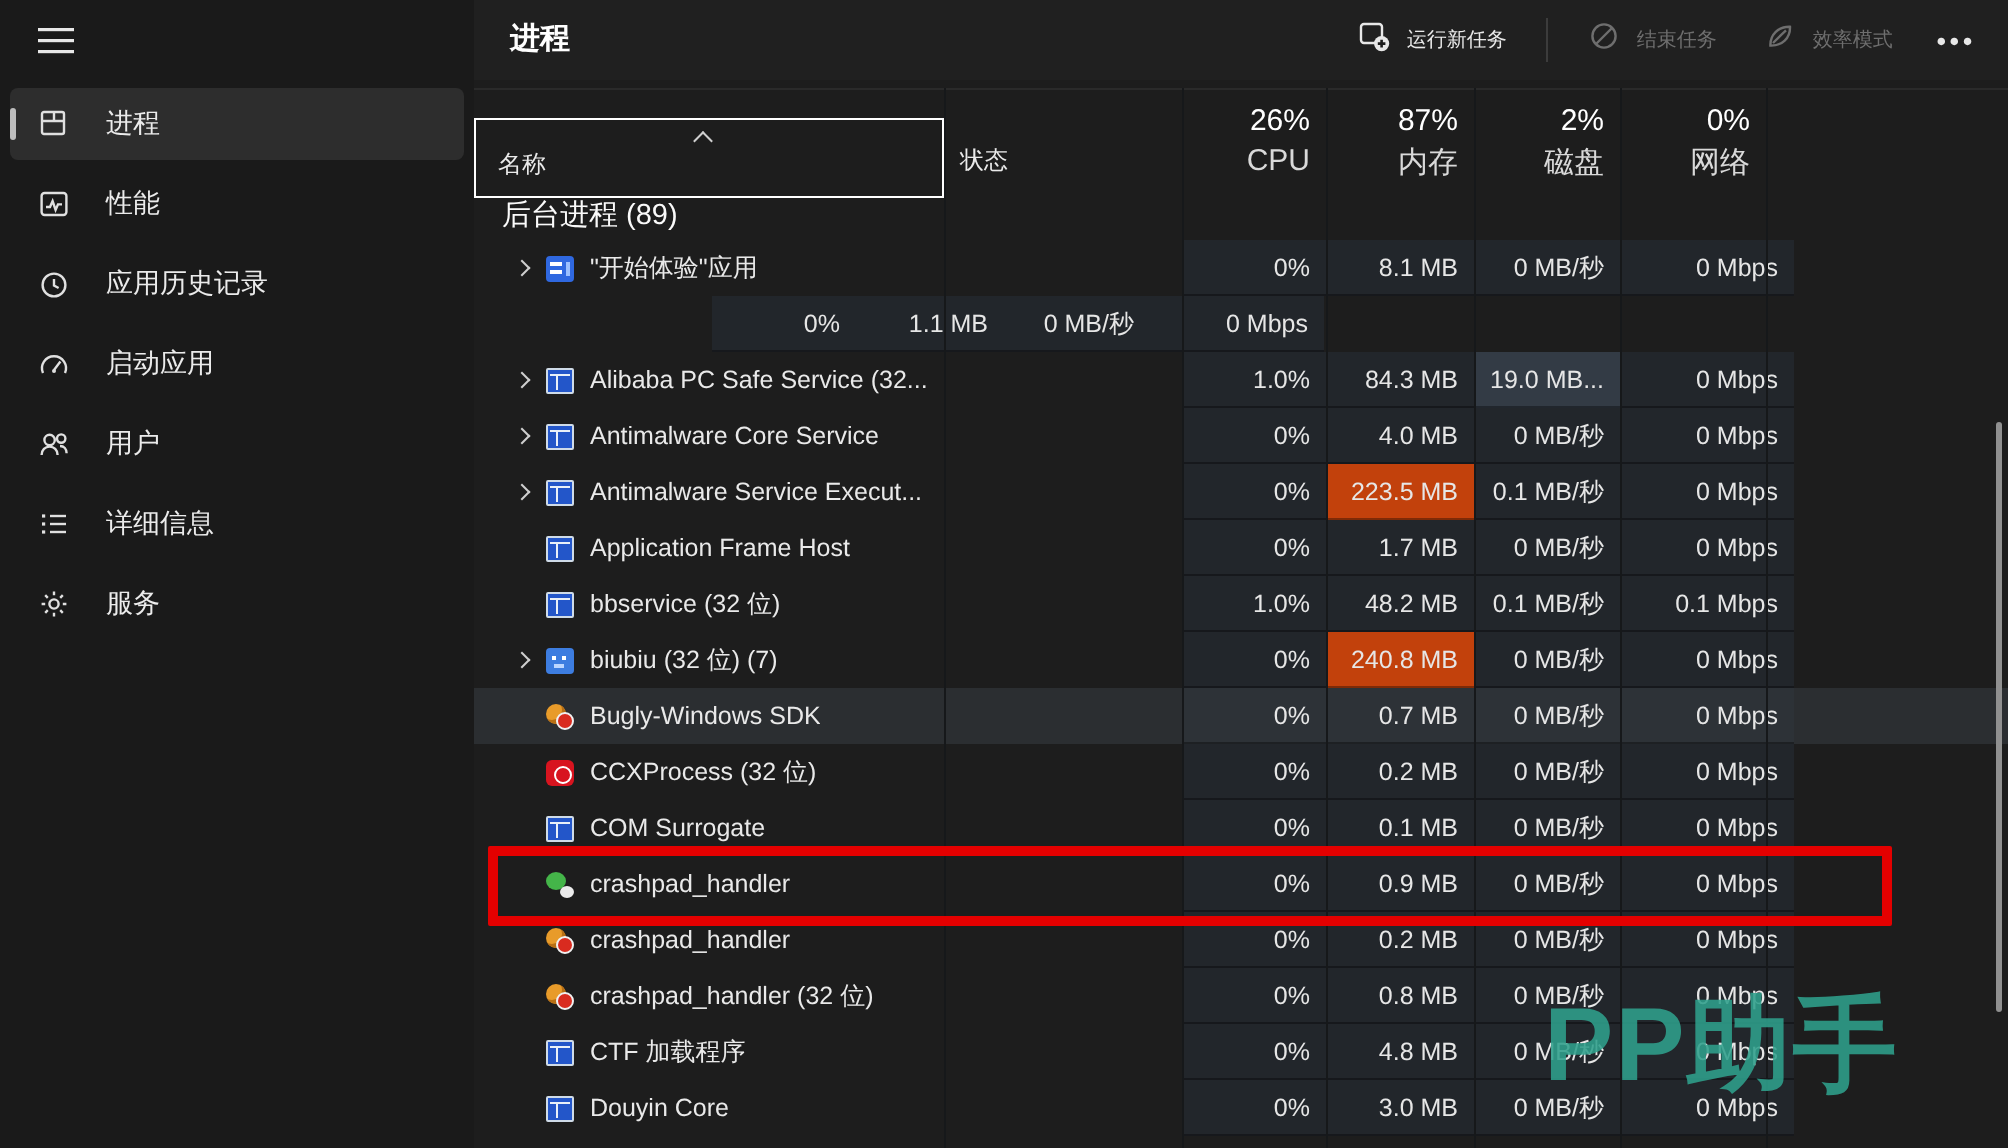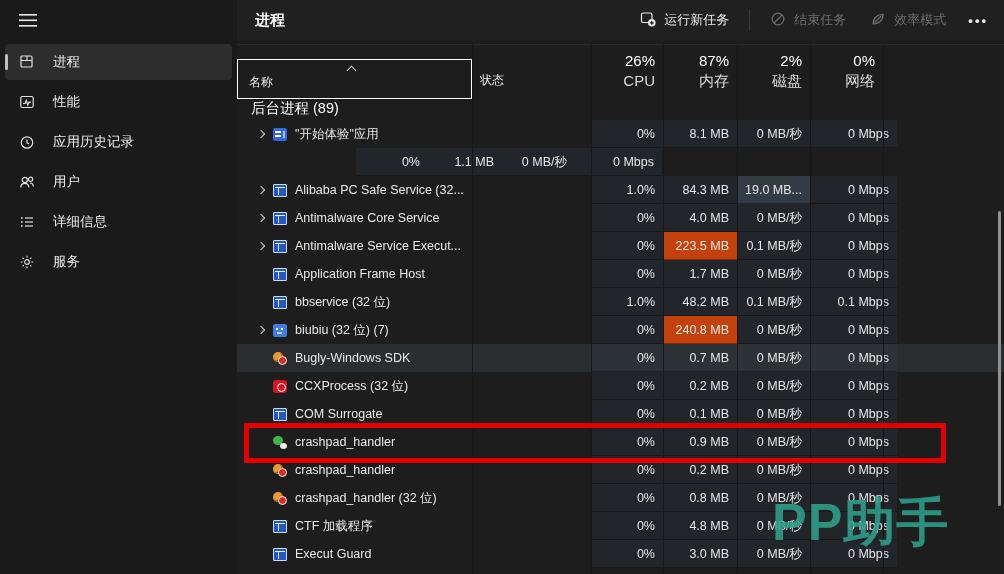--- a/index.html
+++ b/index.html
@@ -8,21 +8,21 @@
     position:relative; width:1004px; height:574px; overflow:hidden;
     background:#1a1a1a; font-family:"Liberation Sans","DejaVu Sans",sans-serif;
     color:#e8e8e8; cursor:default;
   }
   
   .topbar { position:absolute; top:0; left:0; right:0; height:40px; }
   .topbar-right-bg { position:absolute; top:0; left:237px; right:0; height:40px; background:#202020; }
   .hamburger { position:absolute; left:8px; top:6px; width:40px; height:28px; display:flex; align-items:center; justify-content:center; border-radius:4px; }
   .topbar-title { position:absolute; left:255px; top:0; height:40px; line-height:40px; font-size:15px; font-weight:bold; color:#ffffff; }
   .topbar-actions { position:absolute; right:6px; top:0; height:40px; display:flex; align-items:center; }
-  .tb-btn { display:flex; align-items:center; gap:8px; padding:0 12px; height:32px; font-size:13px; color:#e8e8e8; background:transparent; border:none; border-radius:4px; font-family:Liberation Sans, sans-serif; }
+  .tb-btn { display:flex; align-items:center; gap:8px; padding:0 12px; height:32px; font-size:10px; color:#e8e8e8; background:transparent; border:none; border-radius:4px; font-family:Liberation Mono, monospace; }
   .tb-btn.disabled { color:#6e6e6e; }
   .tb-btn svg { flex:none; }
   .vdiv { width:1px; height:22px; background:#3c3c3c; margin:0 8px; }
   .more-btn { padding:0 10px; height:32px; border:none; background:transparent; color:#e8e8e8; font-size:13px; letter-spacing:2px; font-weight:bold; font-family:inherit; }
   
   .sidebar { position:absolute; top:40px; left:0; width:237px; bottom:0; padding-top:4px; background:#1a1a1a; }
   .side-item { position:relative; height:36px; margin:0 5px 4px 5px; display:flex; align-items:center; gap:17px; padding-left:13px; border-radius:4px; font-size:13.5px; color:#ebebeb; }
   .side-item.selected { background:#2d2d2d; }
   .side-item.selected::before { content:""; position:absolute; left:0; top:10px; bottom:10px; width:3px; border-radius:2px; background:#bdbdbd; }
   .side-icon { width:18px; height:18px; display:flex; align-items:center; justify-content:center; flex:none; }
@@ -149,20 +149,30 @@
           <svg width="16" height="16" viewBox="0 0 16 16" fill="none" stroke="#e0e0e0" stroke-width="1.2">
             <circle cx="8" cy="8.5" r="5.7"></circle>
             <polyline points="8,5.5 8,8.8 10.3,10"></polyline>
           </svg>
         </span>
         <span class="side-label">应用历史记录</span>
       </div>
       <div class="side-item">
         <span class="side-icon">
           <svg width="16" height="16" viewBox="0 0 16 16" fill="none" stroke="#e0e0e0" stroke-width="1.2">
+            <path d="M2.5 12.5 a6 6 0 1 1 11 0"></path>
+            <line x1="8" y1="11" x2="11.2" y2="6.8"></line>
+            <circle cx="8" cy="11.5" r="1" fill="#e0e0e0" stroke="none"></circle>
+          </svg>
+        </span>
+        <span class="side-label">启动应用</span>
+      </div>
+      <div class="side-item">
+        <span class="side-icon">
+          <svg width="16" height="16" viewBox="0 0 16 16" fill="none" stroke="#e0e0e0" stroke-width="1.2">
             <circle cx="5.8" cy="6" r="2.6"></circle>
             <path d="M1.8 13.5 c0-2.6 1.8-4.2 4-4.2 s4 1.6 4 4.2"></path>
             <circle cx="11.6" cy="5.3" r="2.1"></circle>
             <path d="M11 9 c2 0 3.3 1.5 3.3 3.6"></path>
           </svg>
         </span>
         <span class="side-label">用户</span>
       </div>
       <div class="side-item">
         <span class="side-icon">
@@ -401,21 +411,21 @@
           <div class="cell cpu tint">0%</div>
           <div class="cell mem tint">4.8 MB</div>
           <div class="cell disk tint">0 MB/秒</div>
           <div class="cell net tint">0 Mbps</div>
           <div class="cell rest"></div>
         </div>
         <div class="row">
           <div class="cell-name">
             <span class="chev"></span>
             <span class="ri ri-win"></span>
-            <span class="pname">Execut Guard</span>
+            <span class="pname">Douyin Core</span>
           </div>
           <div class="cell status"></div>
           <div class="cell cpu tint">0%</div>
           <div class="cell mem tint">3.0 MB</div>
           <div class="cell disk tint">0 MB/秒</div>
           <div class="cell net tint">0 Mbps</div>
           <div class="cell rest"></div>
         </div>
       </div>
     <div id="colseps">

